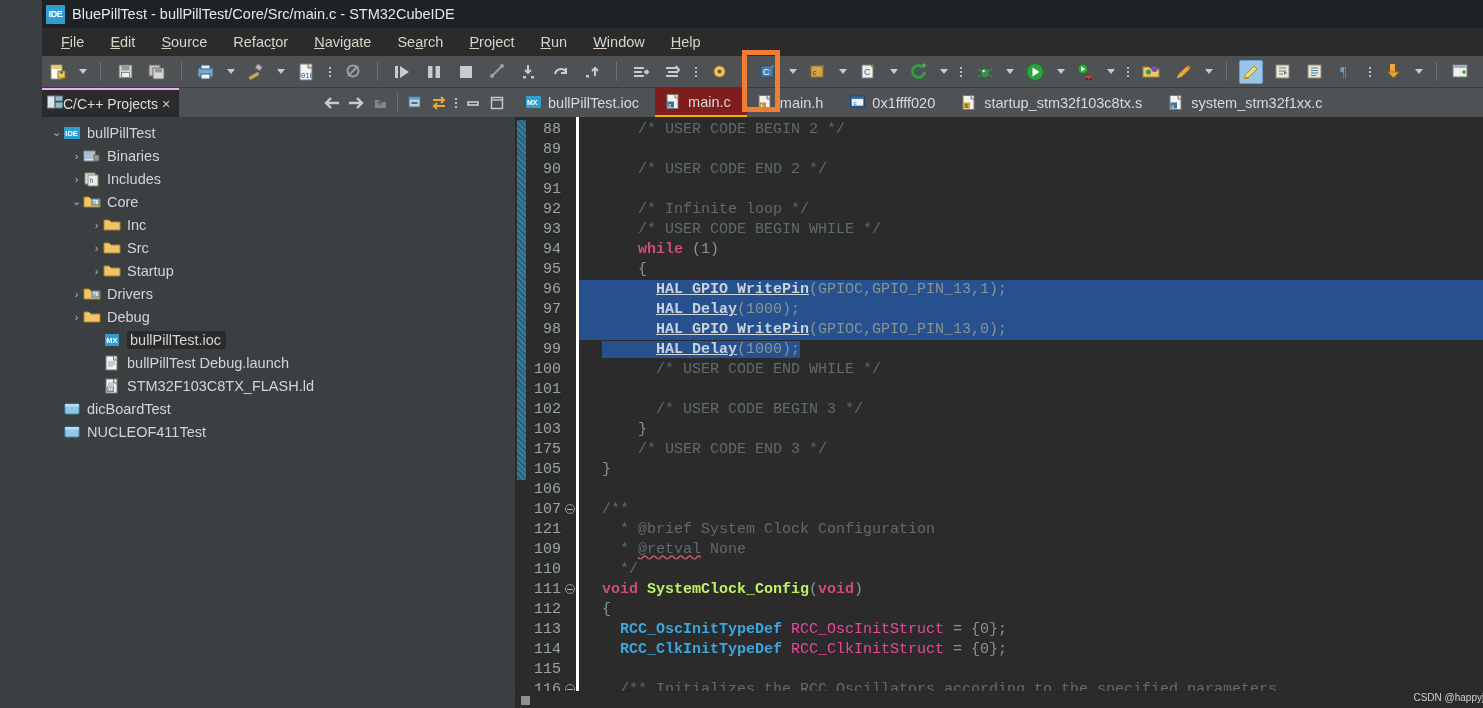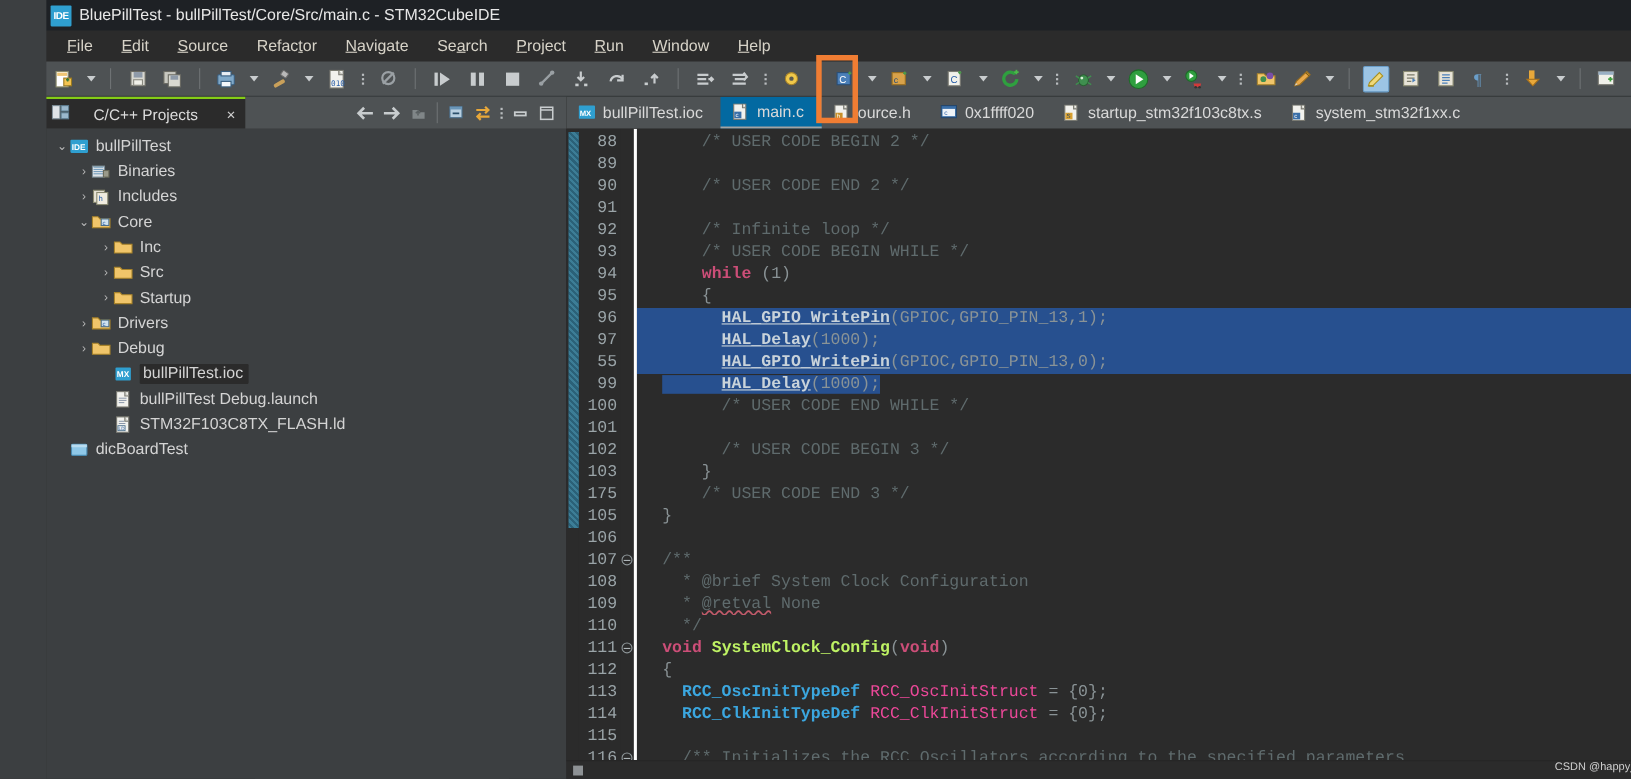--- a/index.html
+++ b/index.html
@@ -56,22 +56,22 @@
     border-top: 5px solid #c9cdcf;
   }
 
   
   .main { display: flex; height: 620px; background: #2b2b2b; }
 
   
   .leftpanel { width: 473px; background: #3c3f41; display: flex; flex-direction: column; }
   .lp-tabrow { height: 29px; display: flex; align-items: stretch; background: #4e5254; }
   .lp-tab {
-    background: #2b2b2b; display: flex; align-items: center; gap: 22px;
-    padding: 0 9px 0 5px; color: #dcdcdc; font-size: 14px; border-top: 2px solid #84cc16;
+    background: #2b2b2b; display: flex; align-items: center; gap: 0;
+    padding: 0 9px 0 5px; color: #dcdcdc; font-size: 14px; border-top: 2px solid #f0abfc;
   }
   .lp-tab .x { color: #cfcfcf; font-size: 14px; margin-left: 4px; cursor: default; }
   .lp-tools { flex: 1; display: flex; align-items: center; justify-content: flex-end;
     padding-right: 6px; }
   .lp-tools .ic { width: 22px; height: 22px; display: flex; align-items: center;
     justify-content: center; margin: 0 1px; }
 
   .tree { flex: 1; background: #3c3f41; padding-top: 4px; overflow: hidden;
     font-size: 14.5px; color: #d4d4d4; }
   .tnode { display: flex; align-items: center; height: 23px; white-space: nowrap; cursor: default; }
@@ -84,21 +84,21 @@
 
   
   .editor { flex: 1; display: flex; flex-direction: column; background: #2b2b2b;
     min-width: 0; }
   .edtabrow { height: 29px; background: #4e5254; display: flex; align-items: stretch;
     overflow: hidden; }
   .edtab {
     display: flex; align-items: center; gap: 7px; padding: 0 16px 0 11px;
     font-size: 14.5px; color: #d9d9d9; white-space: nowrap; cursor: default;
   }
-  .edtab.sel { background: #0369a1; border-bottom: 2px solid #a3a3a3; text-align: center; }
+  .edtab.sel { background: #7f1d1d; border-bottom: 2px solid #eab308; text-align: center; }
   .ftico { width: 15px; height: 16px; flex: none; position: relative; }
 
   .edbody { flex: 1; display: flex; position: relative; overflow: hidden; background: #2b2b2b; }
   .changebar { width: 11px; background: #2b2b2b; position: relative; flex: none; }
   .changebar .chg { position: absolute; left: 2px; width: 9px; background: #30708a;
     background-image: repeating-linear-gradient(45deg,#3c7d96 0 2px,#2b6178 2px 4px); }
   .gutter {
     width: 38px; flex: none; text-align: right; padding-right: 3px;
     color: #9aa4a8; font-family: "Liberation Mono", monospace; font-size: 15px;
     line-height: 20px; padding-top: 3px; background: #2b2b2b;
@@ -625,20 +625,30 @@
           <div class="tnode" style="padding-left: 8px;">
             <span class="twist"></span>
             <span class="tico">
               <svg width="18" height="16" viewBox="0 0 18 16">
                 <rect x="2" y="3" width="14" height="10" rx="1" fill="#8fc8e8" stroke="#4a8ab0"></rect>
                 <rect x="2" y="3" width="14" height="2.6" fill="#b8dcf0"></rect>
               </svg>
             </span>
             <span class="tlabel">dicBoardTest</span>
           </div>
+          <div class="tnode" style="padding-left: 8px;">
+            <span class="twist"></span>
+            <span class="tico">
+              <svg width="18" height="16" viewBox="0 0 18 16">
+                <rect x="2" y="3" width="14" height="10" rx="1" fill="#8fc8e8" stroke="#4a8ab0"></rect>
+                <rect x="2" y="3" width="14" height="2.6" fill="#b8dcf0"></rect>
+              </svg>
+            </span>
+            <span class="tlabel">NUCLEOF411Test</span>
+          </div>
         </div>
     </div>
 
     <div class="editor">
       <div class="edtabrow" id="edtabs">
           <div class="edtab">
             <span class="ftico"><svg width="15" height="15" viewBox="0 0 15 15">
                 <rect x="0" y="1" width="15" height="12" rx="1" fill="#2f9fd0"></rect>
                 <text x="1" y="10" font-size="7" font-weight="bold" fill="#fff" font-family="sans-serif">MX</text>
               </svg></span>
@@ -653,21 +663,21 @@
               </svg></span>
             <span>main.c</span>
           </div>
           <div class="edtab">
             <span class="ftico"><svg width="15" height="16" viewBox="0 0 15 16">
                 <rect x="1" y="0.5" width="11" height="14" fill="#f2f2ee" stroke="#7a7a72"></rect>
                 <path d="M9 0.5v3.5h3" fill="#d4d4cc" stroke="#7a7a72"></path>
                 <rect x="1.5" y="7.5" width="6.5" height="6" fill="#c8902a"></rect>
                 <text x="2.6" y="12.5" font-size="5.5" fill="#fff" font-family="sans-serif">h</text>
               </svg></span>
-            <span>ource.h</span>
+            <span>main.h</span>
           </div>
           <div class="edtab">
             <span class="ftico"><svg width="15" height="14" viewBox="0 0 15 14">
                 <rect x="0.5" y="1" width="14" height="11" fill="#3a6fa8" stroke="#24456a"></rect>
                 <rect x="1.8" y="4" width="11.4" height="6.6" fill="#eef3f8"></rect>
                 <text x="3.4" y="9.6" font-size="6" fill="#2a5fa8" font-family="sans-serif">c</text>
               </svg></span>
             <span>0x1ffff020</span>
           </div>
           <div class="edtab">
@@ -697,31 +707,31 @@
             <div>88</div>
             <div>89</div>
             <div>90</div>
             <div>91</div>
             <div>92</div>
             <div>93</div>
             <div>94</div>
             <div>95</div>
             <div>96</div>
             <div>97</div>
-            <div>55</div>
+            <div>98</div>
             <div>99</div>
             <div>100</div>
             <div>101</div>
             <div>102</div>
             <div>103</div>
             <div>175</div>
             <div>105</div>
             <div>106</div>
             <div>107</div>
-            <div>108</div>
+            <div>121</div>
             <div>109</div>
             <div>110</div>
             <div>111</div>
             <div>112</div>
             <div>113</div>
             <div>114</div>
             <div>115</div>
             <div>116</div>
           </div>
         <div class="foldcol" id="foldcol">

